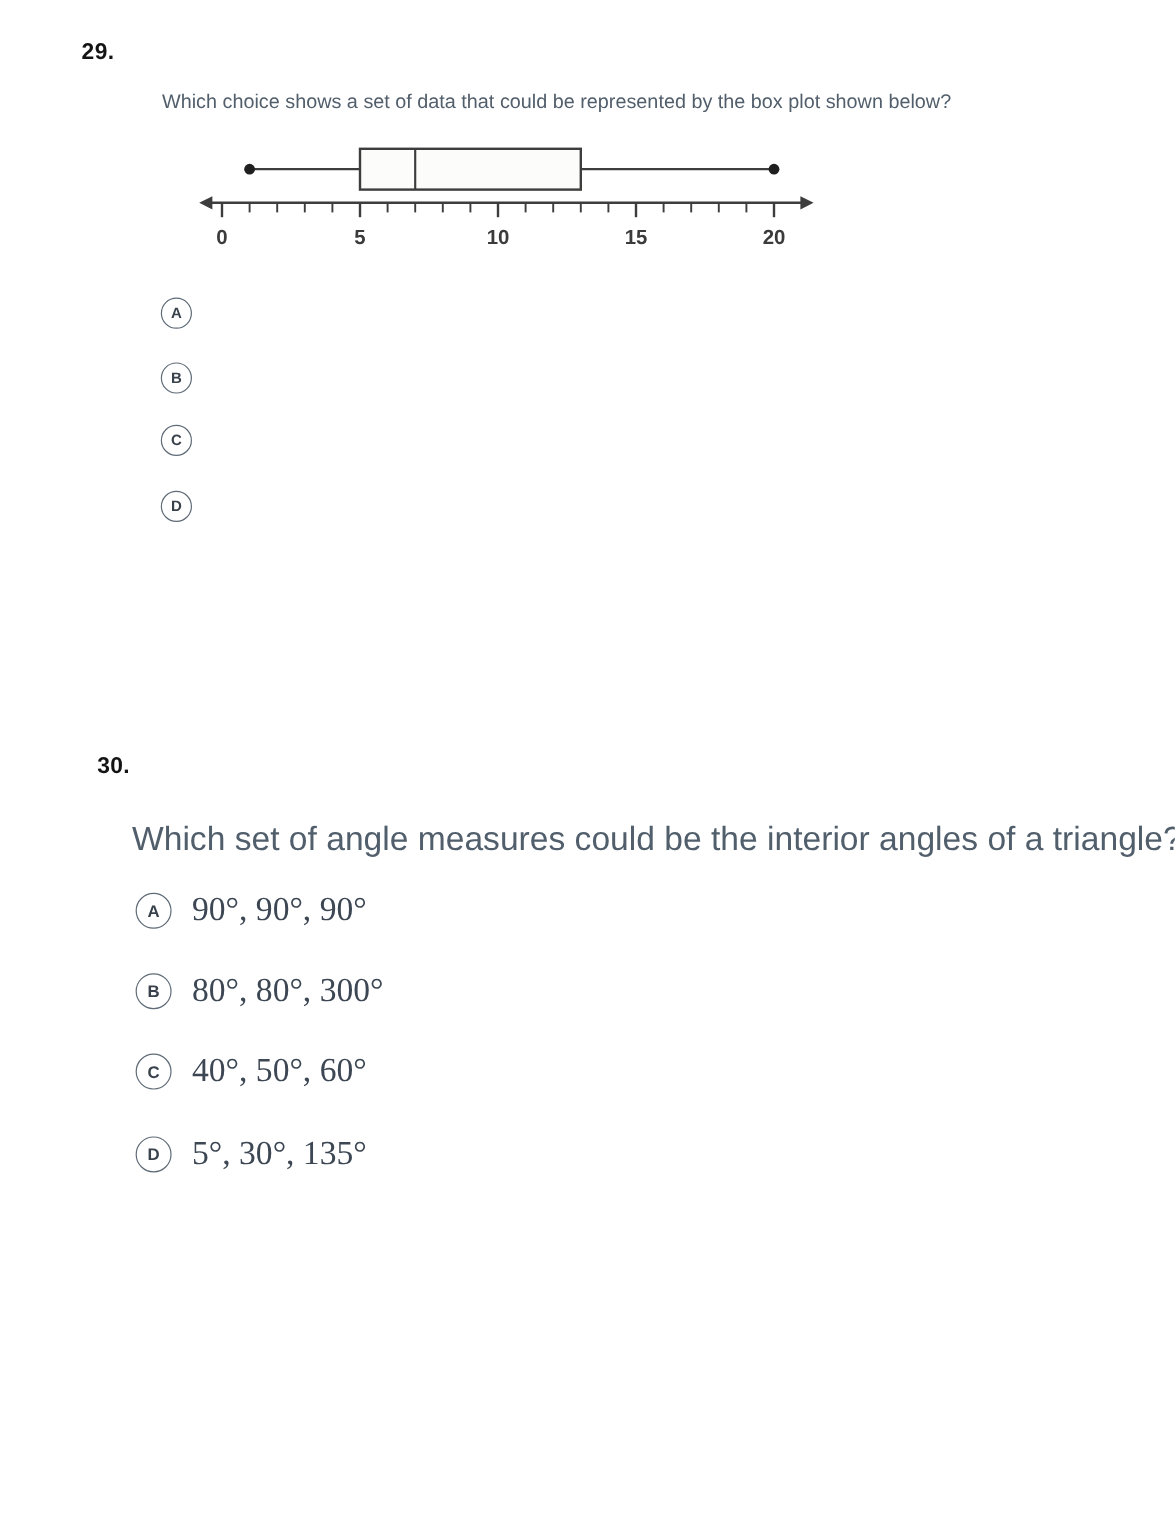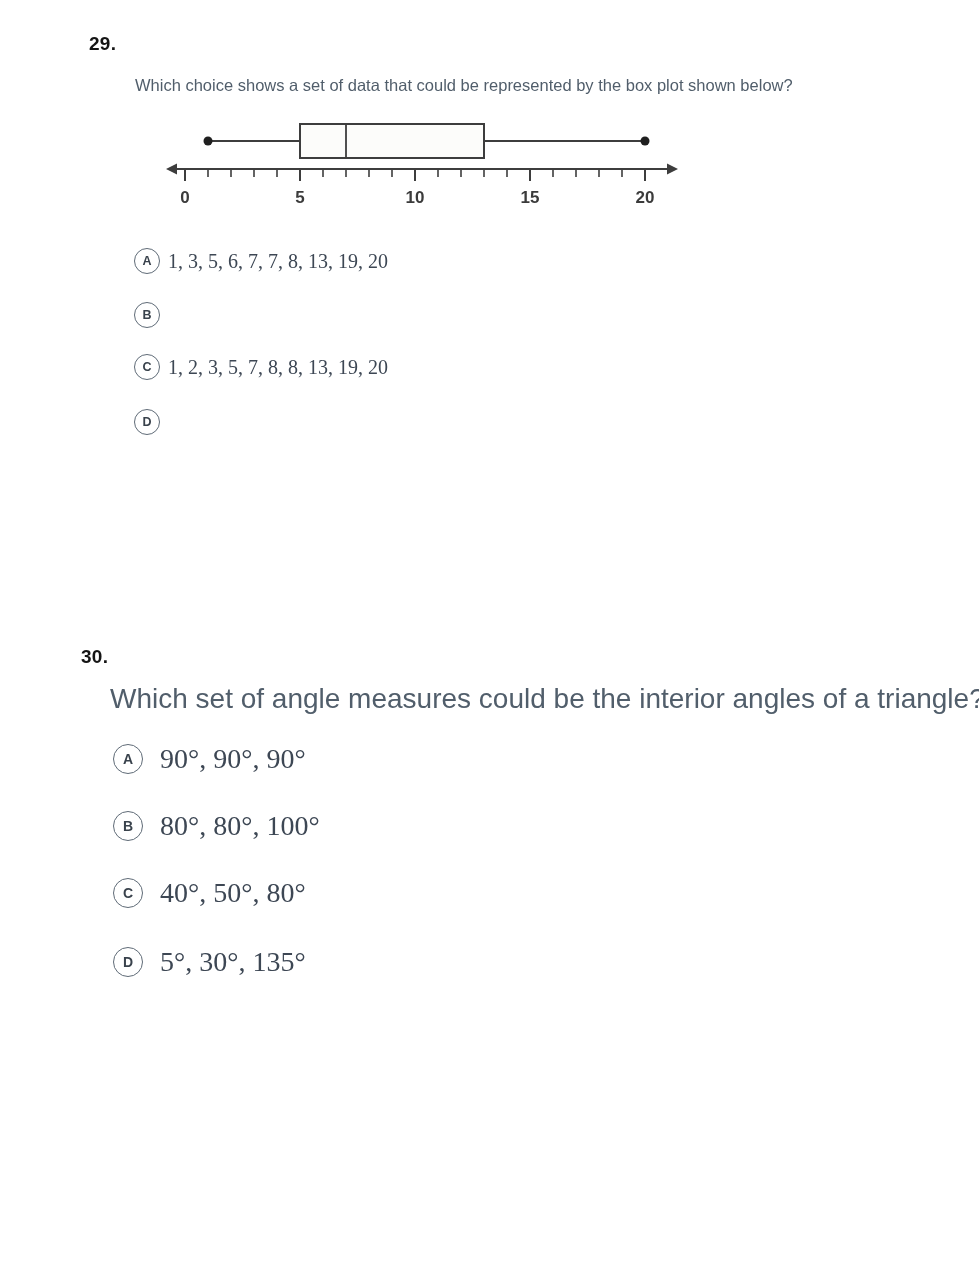--- a/index.html
+++ b/index.html
@@ -44,21 +44,21 @@
     color:#3d4754;
     white-space:nowrap;
   }
   .choice.sm .mathtext { font-size:20px; }
   .choice.lg .mathtext { font-size:28px; }
 </style>
 </head>
 <body>
 
 <section>
-  <div class="qnum" style="left:89px; top:33px">29.</div>
+  <div class="qnum" style="left:68px; top:33px">29.</div>
 
   <div class="prompt q29">Which choice shows a set of data that could be represented by the box plot shown below?</div>
 
   <figure class="boxplot-fig">
     <svg id="boxplot-svg" width="530" height="100" viewBox="0 0 530 100">
         <line x1="14" y1="59" x2="510" y2="59" stroke="#3d3d3d" stroke-width="2"></line>
         <polygon points="6,59 17,53.5 17,64.5" fill="#3d3d3d"></polygon>
         <polygon points="518,59 507,53.5 507,64.5" fill="#3d3d3d"></polygon>
         <line x1="25" y1="59" x2="25" y2="71" stroke="#3d3d3d" stroke-width="2"></line>
         <line x1="48" y1="59" x2="48" y2="67" stroke="#3d3d3d" stroke-width="1.6"></line>
@@ -90,48 +90,46 @@
         <line x1="324" y1="31" x2="485" y2="31" stroke="#3d3d3d" stroke-width="1.8"></line>
         <rect x="140" y="14" width="184" height="34" fill="#fcfcfa" stroke="#3d3d3d" stroke-width="2"></rect>
         <line x1="186" y1="14" x2="186" y2="48" stroke="#3d3d3d" stroke-width="1.8"></line>
         <circle cx="48" cy="31" r="4.5" fill="#1f1f1f"></circle>
         <circle cx="485" cy="31" r="4.5" fill="#1f1f1f"></circle>
       </svg>
   </figure>
 
   <div class="choice sm" style="top:248px">
     <span class="badge">A</span>
-    <span class="mathtext">1, 3, 5, 6, 7, 7, 8, 13, 19, 20</span>
   </div>
   <div class="choice sm" style="top:302px">
     <span class="badge">B</span>
   </div>
   <div class="choice sm" style="top:354px">
     <span class="badge">C</span>
-    <span class="mathtext">1, 2, 3, 5, 7, 8, 8, 13, 19, 20</span>
   </div>
   <div class="choice sm" style="top:409px">
     <span class="badge">D</span>
   </div>
 </section>
 
 <section>
-  <div class="qnum" style="left:81px; top:646px">30.</div>
+  <div class="qnum" style="left:81px; top:628px">30.</div>
 
   <div class="prompt q30">Which set of angle measures could be the interior angles of a triangle?</div>
 
   <div class="choice lg" style="top:743px">
     <span class="badge">A</span>
     <span class="mathtext">90°, 90°, 90°</span>
   </div>
   <div class="choice lg" style="top:810px">
     <span class="badge">B</span>
-    <span class="mathtext">80°, 80°, 100°</span>
+    <span class="mathtext">80°, 80°, 300°</span>
   </div>
   <div class="choice lg" style="top:877px">
     <span class="badge">C</span>
-    <span class="mathtext">40°, 50°, 80°</span>
+    <span class="mathtext">40°, 50°, 60°</span>
   </div>
   <div class="choice lg" style="top:946px">
     <span class="badge">D</span>
     <span class="mathtext">5°, 30°, 135°</span>
   </div>
 </section>
 
 </body></html>

